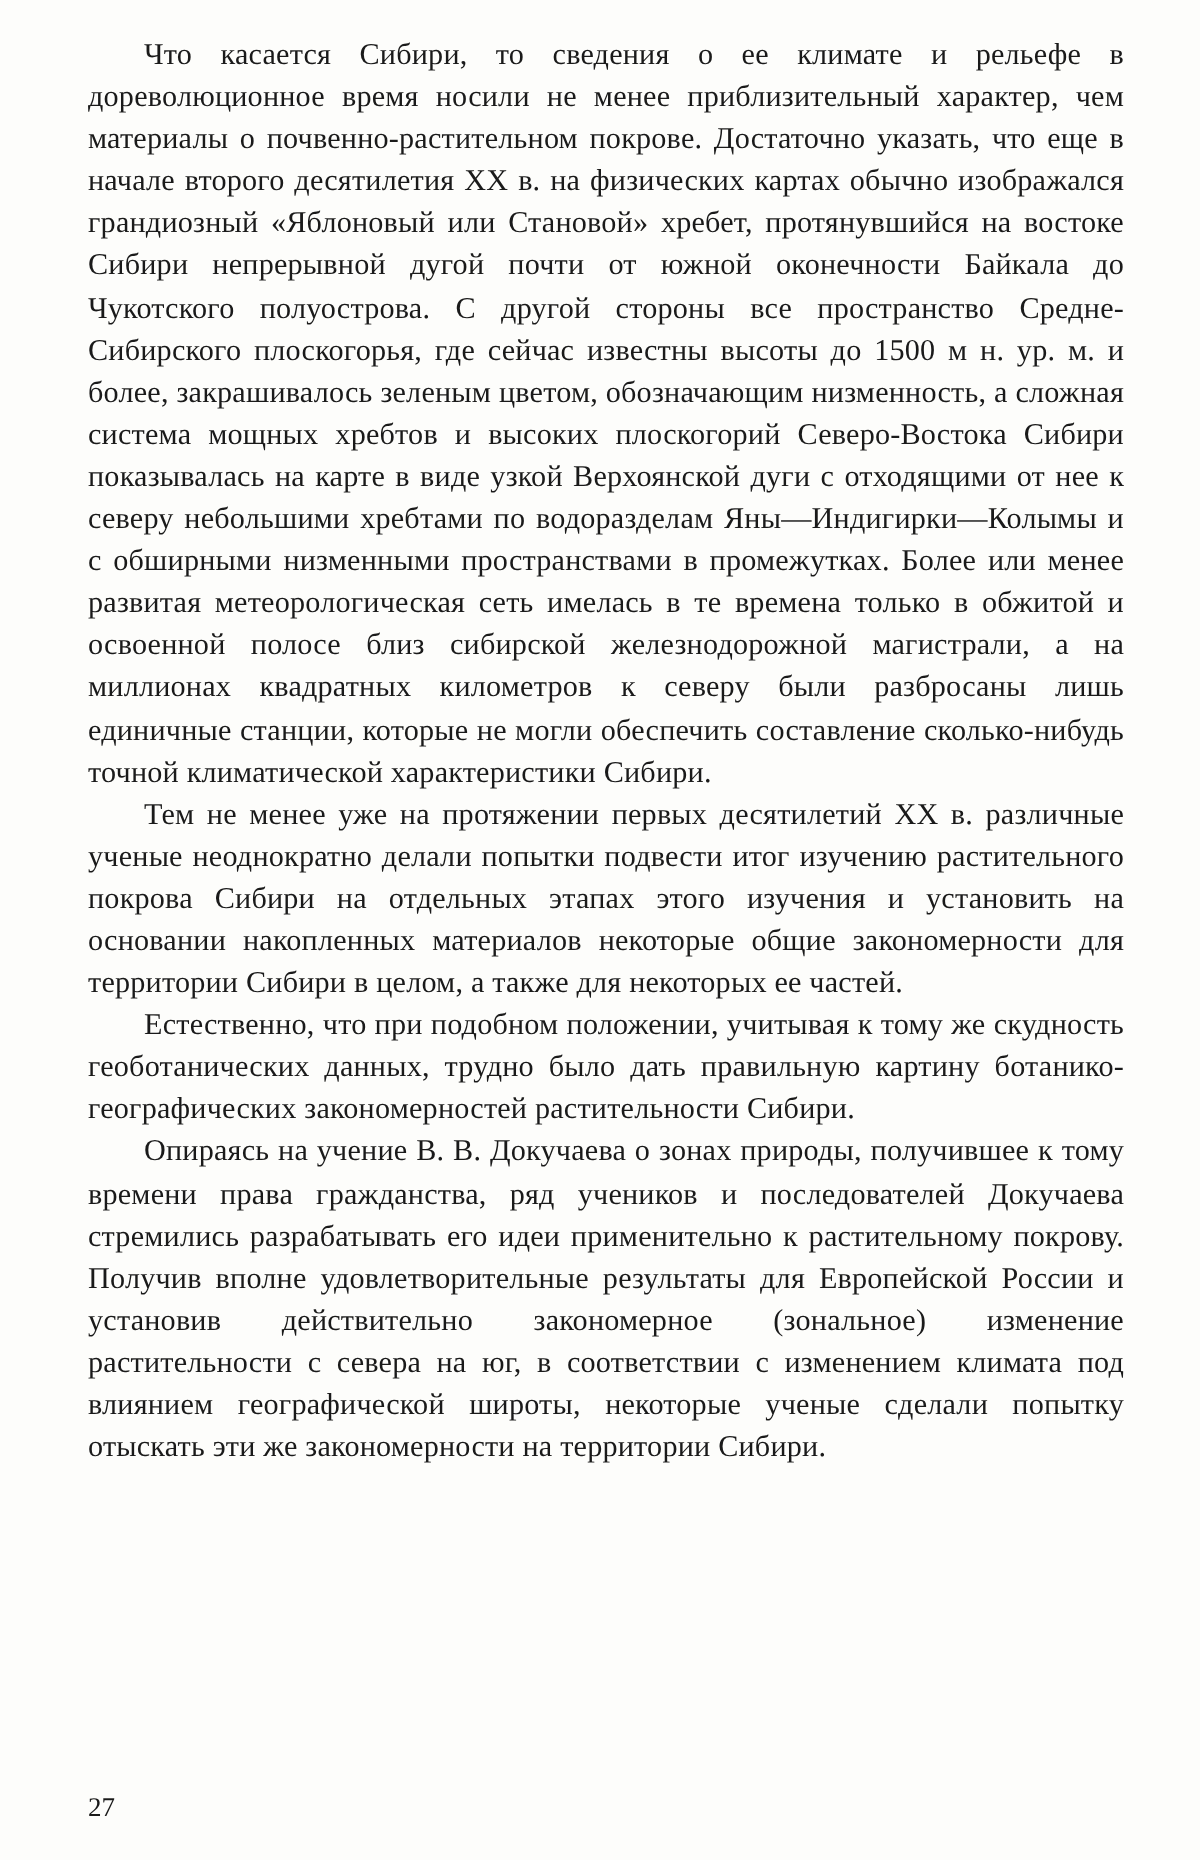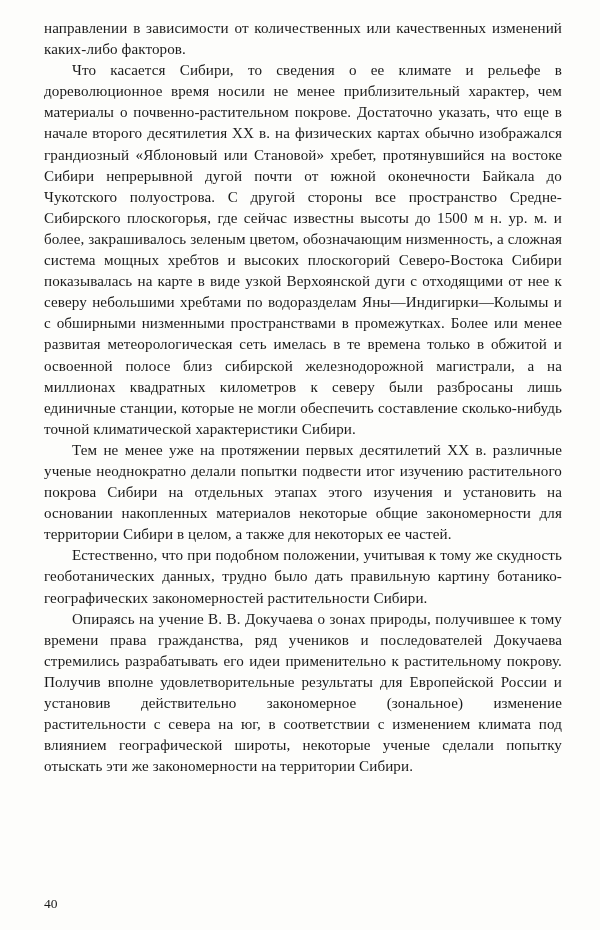--- a/index.html
+++ b/index.html
@@ -39,20 +39,19 @@
     font-size: 13.5px;
     font-family: "Liberation Serif", serif;
     color: #1a1a1a;
   }
 </style>
 </head>
 <body>
 
 <div class="page">
   <div class="body-text">
-    <p>направлении в зависимости от количественных или качественных изменений каких-либо факторов.</p>
     <p class="indent">Что касается Сибири, то сведения о ее климате и рельефе в дореволюционное время носили не менее приблизительный характер, чем материалы о почвенно-растительном покрове. Достаточно указать, что еще в начале второго десятилетия XX в. на физических картах обычно изображался грандиозный «Яблоновый или Становой» хребет, протянувшийся на востоке Сибири непрерывной дугой почти от южной оконечности Байкала до Чукотского полуострова. С другой стороны все пространство Средне-Сибирского плоскогорья, где сейчас известны высоты до 1500 м н. ур. м. и более, закрашивалось зеленым цветом, обозначающим низменность, а сложная система мощных хребтов и высоких плоскогорий Северо-Востока Сибири показывалась на карте в виде узкой Верхоянской дуги с отходящими от нее к северу небольшими хребтами по водоразделам Яны—Индигирки—Колымы и с обширными низменными пространствами в промежутках. Более или менее развитая метеорологическая сеть имелась в те времена только в обжитой и освоенной полосе близ сибирской железнодорожной магистрали, а на миллионах квадратных километров к северу были разбросаны лишь единичные станции, которые не могли обеспечить составление сколько-нибудь точной климатической характеристики Сибири.</p>
     <p class="indent">Тем не менее уже на протяжении первых десятилетий XX в. различные ученые неоднократно делали попытки подвести итог изучению растительного покрова Сибири на отдельных этапах этого изучения и установить на основании накопленных материалов некоторые общие закономерности для территории Сибири в целом, а также для некоторых ее частей.</p>
     <p class="indent">Естественно, что при подобном положении, учитывая к тому же скудность геоботанических данных, трудно было дать правильную картину ботанико-географических закономерностей растительности Сибири.</p>
     <p class="indent">Опираясь на учение В. В. Докучаева о зонах природы, получившее к тому времени права гражданства, ряд учеников и последователей Докучаева стремились разрабатывать его идеи применительно к растительному покрову. Получив вполне удовлетворительные результаты для Европейской России и установив действительно закономерное (зональное) изменение растительности с севера на юг, в соответствии с изменением климата под влиянием географической широты, некоторые ученые сделали попытку отыскать эти же закономерности на территории Сибири.</p>
   </div>
-  <div class="folio">40</div>
+  <div class="folio">27</div>
 </div>
 
 </body></html>

